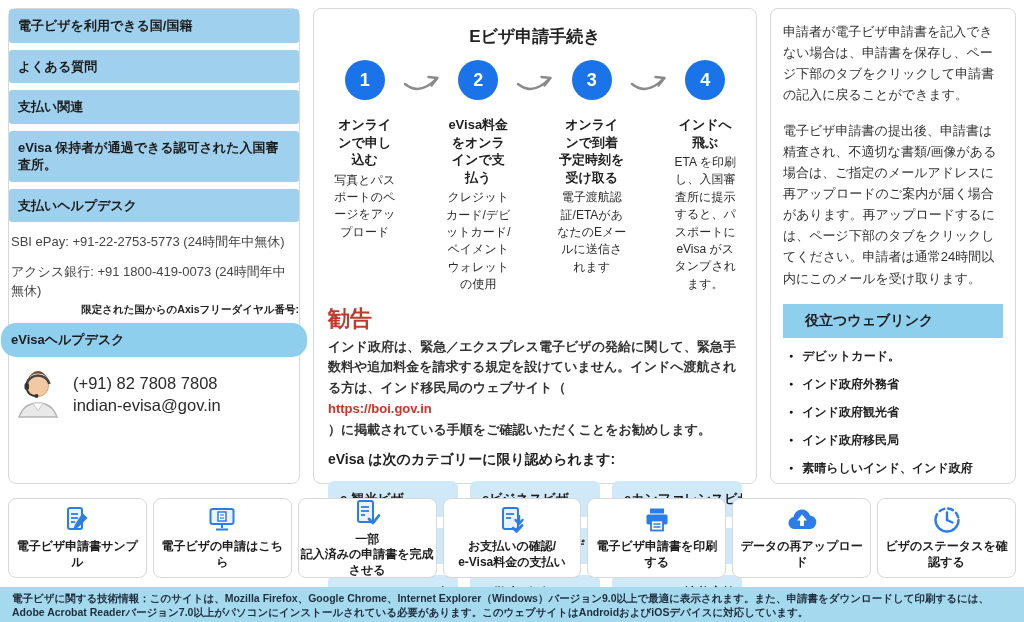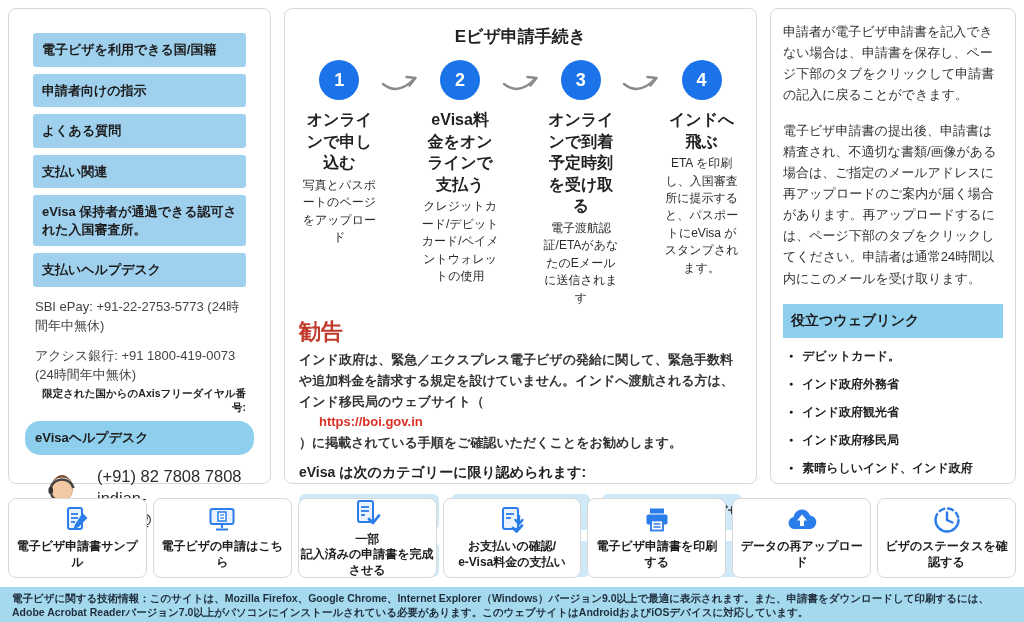--- a/index.html
+++ b/index.html
@@ -4,53 +4,53 @@
 <style>
   * { box-sizing: border-box; margin: 0; padding: 0; }
   html,body { width:1024px; height:622px; overflow:hidden; background:#fff;
     font-family:"Liberation Sans","DejaVu Sans",sans-serif; color:#333; }
   .page { width:1024px; height:622px; display:flex; flex-direction:column; }
 
   .main-row { display:flex; gap:13px; margin:8px 8px 0 8px; height:476px; }
   .panel { border:1px solid #d8d8d8; border-radius:8px; background:#fff; }
 
   
-  .left-box { width:263px; padding:24px; flex:none; }
+  .left-box { width:292px; padding:0; flex:none; }
   .side-btn { background:#9fd1ee; border-radius:3px; padding:8px 9px; margin-bottom:7px;
     font-size:13px; font-weight:700; color:#1c1c1c; cursor:pointer; line-height:1.35; }
   .side-text { font-size:13px; color:#444; margin:10px 2px 6px 2px; line-height:1.5; }
   .axis-note { font-size:10.5px; font-weight:700; color:#222; text-align:right; margin:2px 0 6px 0; }
   .band { background:#8fcfee; font-size:13px; font-weight:700; color:#1c1c1c;
     padding:8px 10px; margin:4px -8px 8px -8px;border-radius:15px; }
   .agent-row { display:flex; align-items:center; gap:8px; padding:2px 2px; }
   .agent-contact { font-size:16.5px; color:#2b2b2b; line-height:1.35; }
 
   
   .center-box { flex:1; padding:10px 14px; }
   .proc-title { text-align:center; font-size:17px; font-weight:700; color:#222; margin:6px 0 12px 0; }
   .steps { display:flex; align-items:flex-start; }
   .step { flex:1; text-align:center; min-width:0; }
   .step-circle { width:40px; height:40px; border-radius:50%; background:#1a73e8; color:#fff;
     font-size:18px; font-weight:700; line-height:40px; text-align:center; margin:0 auto; }
-  .step-title { font-size:16px; font-weight:700; color:#222; margin-top:9px; line-height:1.35; padding:0 4px; }
+  .step-title { font-size:13px; font-weight:700; color:#222; margin-top:16px; line-height:1.35; padding:0 4px; }
   .step-desc { font-size:12px; color:#2b2b2b; margin-top:3px; line-height:1.45; padding:0 2px; }
   .step-arrow { flex:none; width:40px; margin-top:9px; }
   .advisory-h { color:#c0392b; font-size:22px; font-weight:700; margin:10px 0 3px 0; }
   .advisory-t { font-size:13px; font-weight:700; color:#333; line-height:1.6; }
-  .advisory-link { display:block; color:#d93025; font-size:13px; font-weight:700; text-decoration:none;margin-left:20px; }
+  .advisory-link { display:block; color:#d93025; font-size:13px; font-weight:700; text-decoration:none; }
   .cats-h { font-size:14px; font-weight:700; color:#222; margin:10px 0 12px 0; }
   .cats-grid { display:grid; grid-template-columns:repeat(3,1fr); gap:11px 12px; }
   .cat-btn { background:#cfe9f8; border-radius:6px; padding:9px 12px; font-size:13px; font-weight:700;
     color:#1d1d1d; cursor:pointer; white-space:nowrap; overflow:hidden; }
 
   
   .right-box { width:246px; padding:12px 12px; flex:none; }
   .info-p { font-size:13px; color:#333; line-height:1.62; margin-bottom:15px; }
   .links-band { background:#8fcfee; font-size:14px; font-weight:700; color:#1c1c1c;
-    padding:8px 8px; margin:2px 0 10px 0; }
+    padding:8px 22px; margin:2px 0 10px 0; }
   .links-list { list-style:none; }
   .links-list li { font-size:12px; font-weight:700; color:#222; margin:0 0 11px 6px; cursor:pointer; }
   .links-list li::before { content:"●"; font-size:7px; vertical-align:2px; margin-right:9px; color:#111; }
 
   
   .bottom-row { display:flex; gap:6px; margin:14px 8px 0 8px; height:80px; }
   .tab-btn { flex:1; border:1px solid #d8d8d8; border-radius:8px; background:#fff; cursor:pointer;
     display:flex; flex-direction:column; align-items:center; justify-content:center; gap:4px; padding:4px 2px; }
   .tab-label { font-size:12px; font-weight:700; color:#1d1d1d; text-align:center;
     line-height:1.3; white-space:pre-line; }
@@ -63,21 +63,20 @@
 </style>
 </head>
 <body>
 
 <div class="page">
 
   <div class="main-row">
 
     <aside class="panel left-box">
       <div class="side-btn">電子ビザを利用できる国/国籍</div>
-      <div class="side-btn">申請者向けの指示</div>
       <div class="side-btn">よくある質問</div>
       <div class="side-btn">支払い関連</div>
       <div class="side-btn">eVisa 保持者が通過できる認可された入国審査所。</div>
       <div class="side-btn">支払いヘルプデスク</div>
 
       <div class="side-text">SBI ePay: +91-22-2753-5773 (24時間年中無休)</div>
       <div class="side-text" style="margin-bottom:2px;">アクシス銀行: +91 1800-419-0073 (24時間年中無休)</div>
       <div class="axis-note">限定された国からのAxisフリーダイヤル番号:</div>
 
       <div class="band">eVisaヘルプデスク</div>

